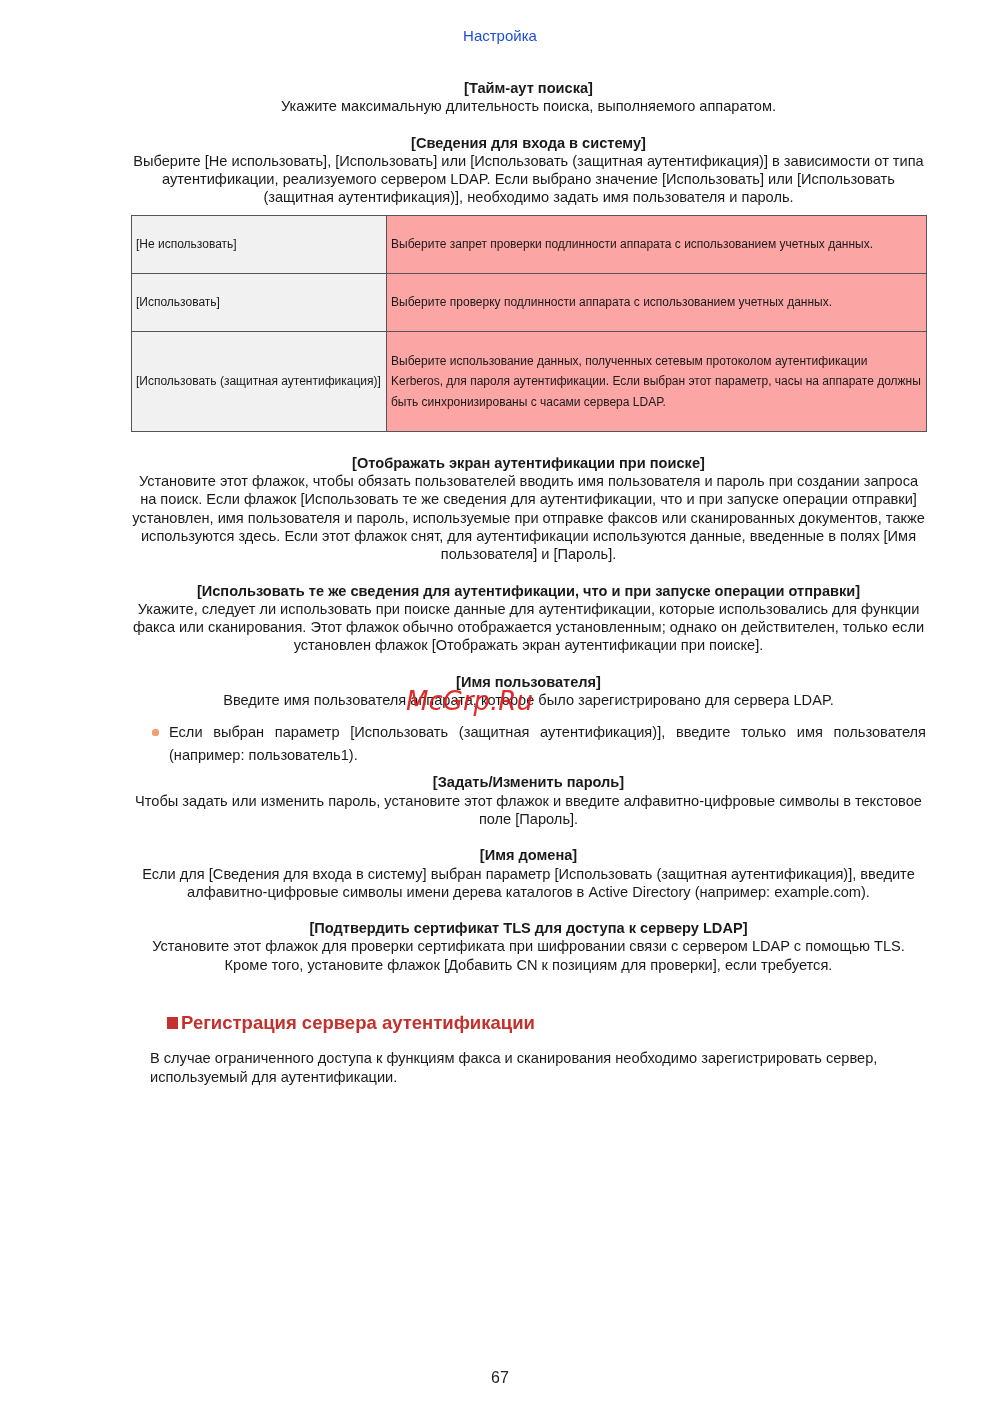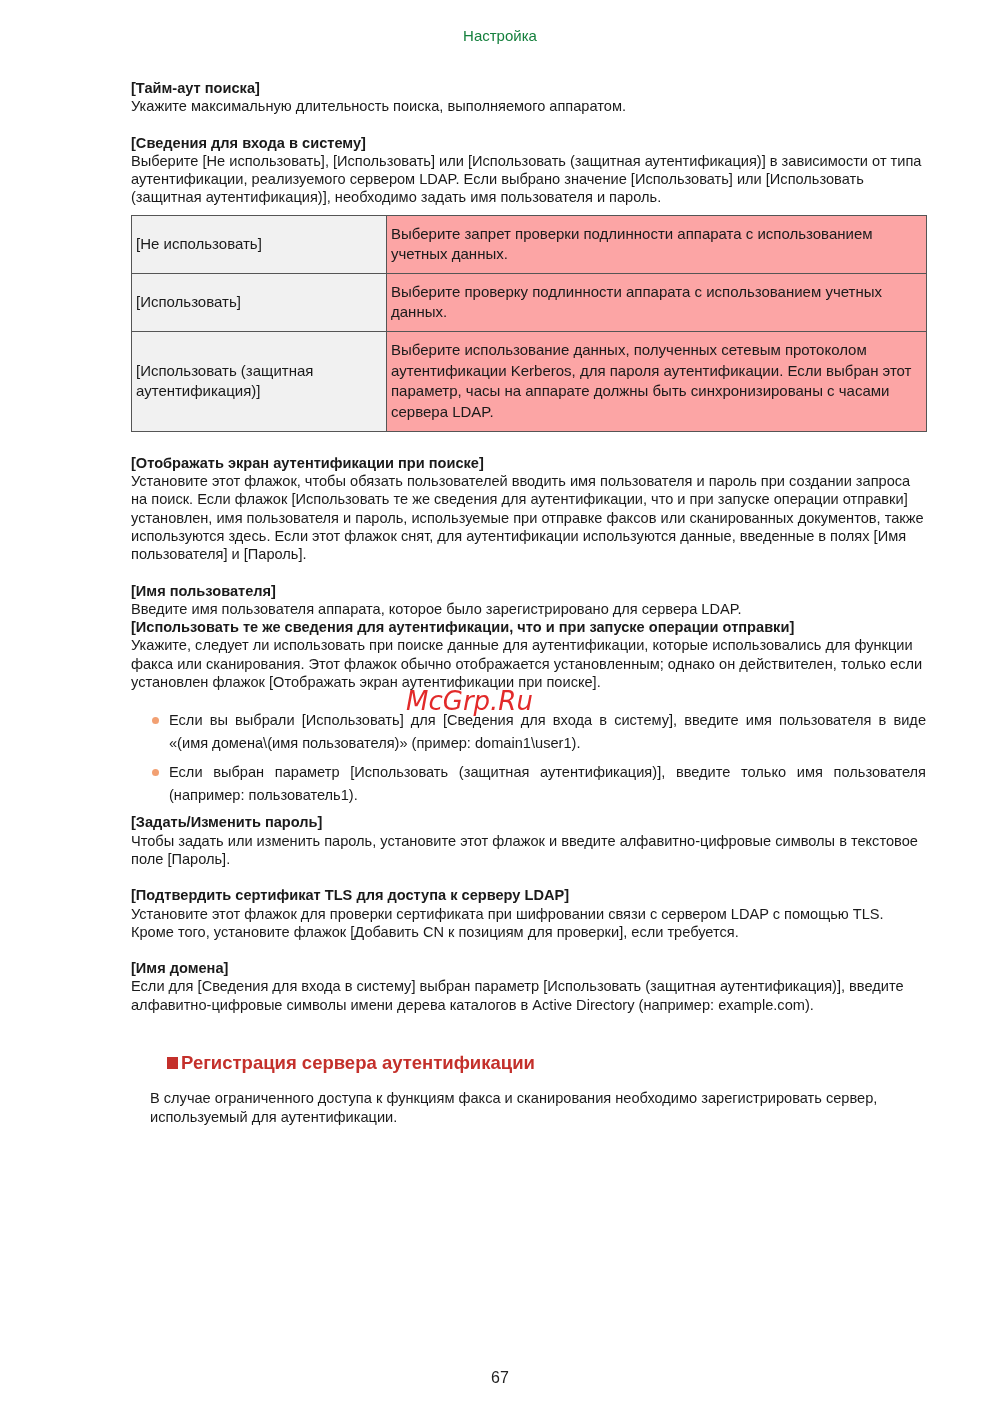--- a/index.html
+++ b/index.html
@@ -3,32 +3,32 @@
   <meta charset="utf-8">
   <style>
     html, body { margin: 0; padding: 0; background: #ffffff; }
     body {
       width: 1000px; height: 1414px; position: relative; overflow: hidden;
       font-family: "Liberation Sans", "DejaVu Sans", sans-serif;
       color: #1a1a1a;
     }
     .running-header {
       position: absolute; top: 27px; left: 0; width: 1000px;
-      text-align: center; font-size: 15px; color: #15803d;
+      text-align: center; font-size: 15px; color: #1d4ed8;
     }
     .content {
       position: absolute; top: 79px; left: 131px; width: 795px;
       font-size: 14.6px; line-height: 18.3px;
     }
-    .item { margin-bottom: 18px; }
+    .item { margin-bottom: 18px; text-align: center; }
     .item-title { font-weight: bold; }
     .item-body { }
     table.opts {
       width: 796px; border-collapse: collapse; margin: 8px 0 22px 0;
-      font-size: 15px; line-height: 20.5px;
+      font-size: 12px; line-height: 20.5px;
     }
     table.opts td {
       border: 1px solid #555; vertical-align: middle; padding: 5px 4px 5px 4px;
     }
     table.opts td.key { background: #f1f1f1; width: 246px; }
     table.opts td.val { background: #fca5a5; }
     .bullets { list-style: none; margin: 12px 0 6px 0; padding: 0 0 0 38px; }
     .bullets li {
       position: relative; text-align: justify; line-height: 22.5px;
       margin-bottom: 7px; font-size: 14.6px;
@@ -88,54 +88,53 @@
       <td class="val">Выберите использование данных, полученных сетевым протоколом аутентификации Kerberos, для пароля аутентификации. Если выбран этот параметр, часы на аппарате должны быть синхронизированы с часами сервера LDAP.</td>
     </tr>
   </tbody>
     </table>
 
   <div class="item">
     <div class="item-title">[Отображать экран аутентификации при поиске]</div>
     <div class="item-body">Установите этот флажок, чтобы обязать пользователей вводить имя пользователя и пароль при создании запроса на поиск. Если флажок [Использовать те же сведения для аутентификации, что и при запуске операции отправки] установлен, имя пользователя и пароль, используемые при отправке факсов или сканированных документов, также используются здесь. Если этот флажок снят, для аутентификации используются данные, введенные в полях [Имя пользователя] и [Пароль].</div>
   </div>
 
+  <div class="item">
+    <div class="item-title">[Использовать те же сведения для аутентификации, что и при запуске операции отправки]</div>
+    <div class="item-body">Укажите, следует ли использовать при поиске данные для аутентификации, которые использовались для функции факса или сканирования. Этот флажок обычно отображается установленным; однако он действителен, только если установлен флажок [Отображать экран аутентификации при поиске].</div>
+  </div>
+
   <div class="item" style="margin-bottom:0;">
     <div class="item-title">[Имя пользователя]</div>
     <div class="item-body">Введите имя пользователя аппарата, которое было зарегистрировано для сервера LDAP.</div>
   </div>
 
-  <div class="item">
-    <div class="item-title">[Использовать те же сведения для аутентификации, что и при запуске операции отправки]</div>
-    <div class="item-body">Укажите, следует ли использовать при поиске данные для аутентификации, которые использовались для функции факса или сканирования. Этот флажок обычно отображается установленным; однако он действителен, только если установлен флажок [Отображать экран аутентификации при поиске].</div>
-  </div>
-
   <ul class="bullets">
     <li>
       <span class="dot"></span>
-      <span>Если вы выбрали [Использовать] для [Сведения для входа в систему], введите имя пользователя в виде «(имя домена\(имя пользователя)» (пример: domain1\user1).</span>
     </li>
     <li>
       <span class="dot"></span>
       <span>Если выбран параметр [Использовать (защитная аутентификация)], введите только имя пользователя (например: пользователь1).</span>
     </li>
   </ul>
 
   <div class="item">
     <div class="item-title">[Задать/Изменить пароль]</div>
     <div class="item-body">Чтобы задать или изменить пароль, установите этот флажок и введите алфавитно-цифровые символы в текстовое поле [Пароль].</div>
   </div>
 
   <div class="item">
-    <div class="item-title">[Подтвердить сертификат TLS для доступа к серверу LDAP]</div>
-    <div class="item-body">Установите этот флажок для проверки сертификата при шифровании связи с сервером LDAP с помощью TLS. Кроме того, установите флажок [Добавить CN к позициям для проверки], если требуется.</div>
+    <div class="item-title">[Имя домена]</div>
+    <div class="item-body">Если для [Сведения для входа в систему] выбран параметр [Использовать (защитная аутентификация)], введите алфавитно-цифровые символы имени дерева каталогов в Active Directory (например: example.com).</div>
   </div>
 
   <div class="item">
-    <div class="item-title">[Имя домена]</div>
-    <div class="item-body">Если для [Сведения для входа в систему] выбран параметр [Использовать (защитная аутентификация)], введите алфавитно-цифровые символы имени дерева каталогов в Active Directory (например: example.com).</div>
+    <div class="item-title">[Подтвердить сертификат TLS для доступа к серверу LDAP]</div>
+    <div class="item-body">Установите этот флажок для проверки сертификата при шифровании связи с сервером LDAP с помощью TLS. Кроме того, установите флажок [Добавить CN к позициям для проверки], если требуется.</div>
   </div>
 
   <div class="section-heading">
     <span class="square"></span>
     <span>Регистрация сервера аутентификации</span>
   </div>
   <div class="section-body">В случае ограниченного доступа к функциям факса и сканирования необходимо зарегистрировать сервер, используемый для аутентификации.</div>
 </div>
 
 <div class="watermark">McGrp.Ru</div>

